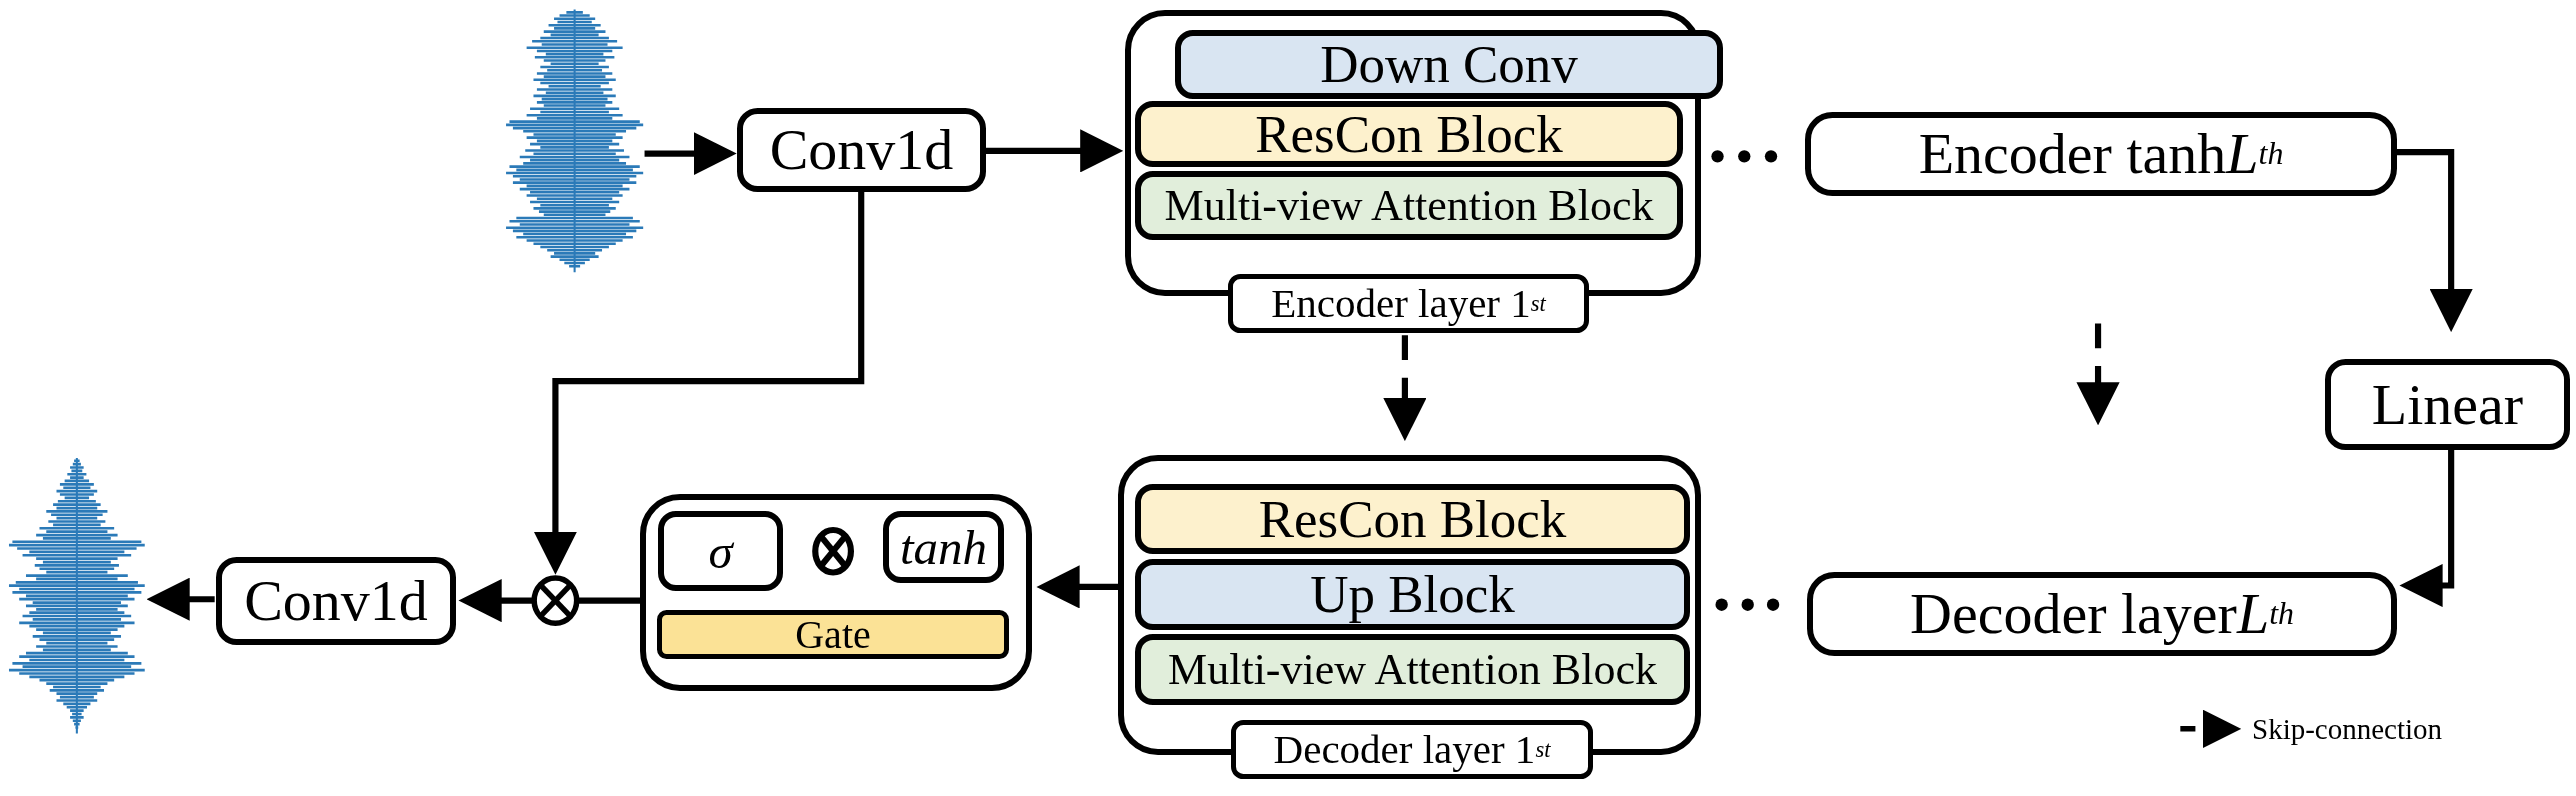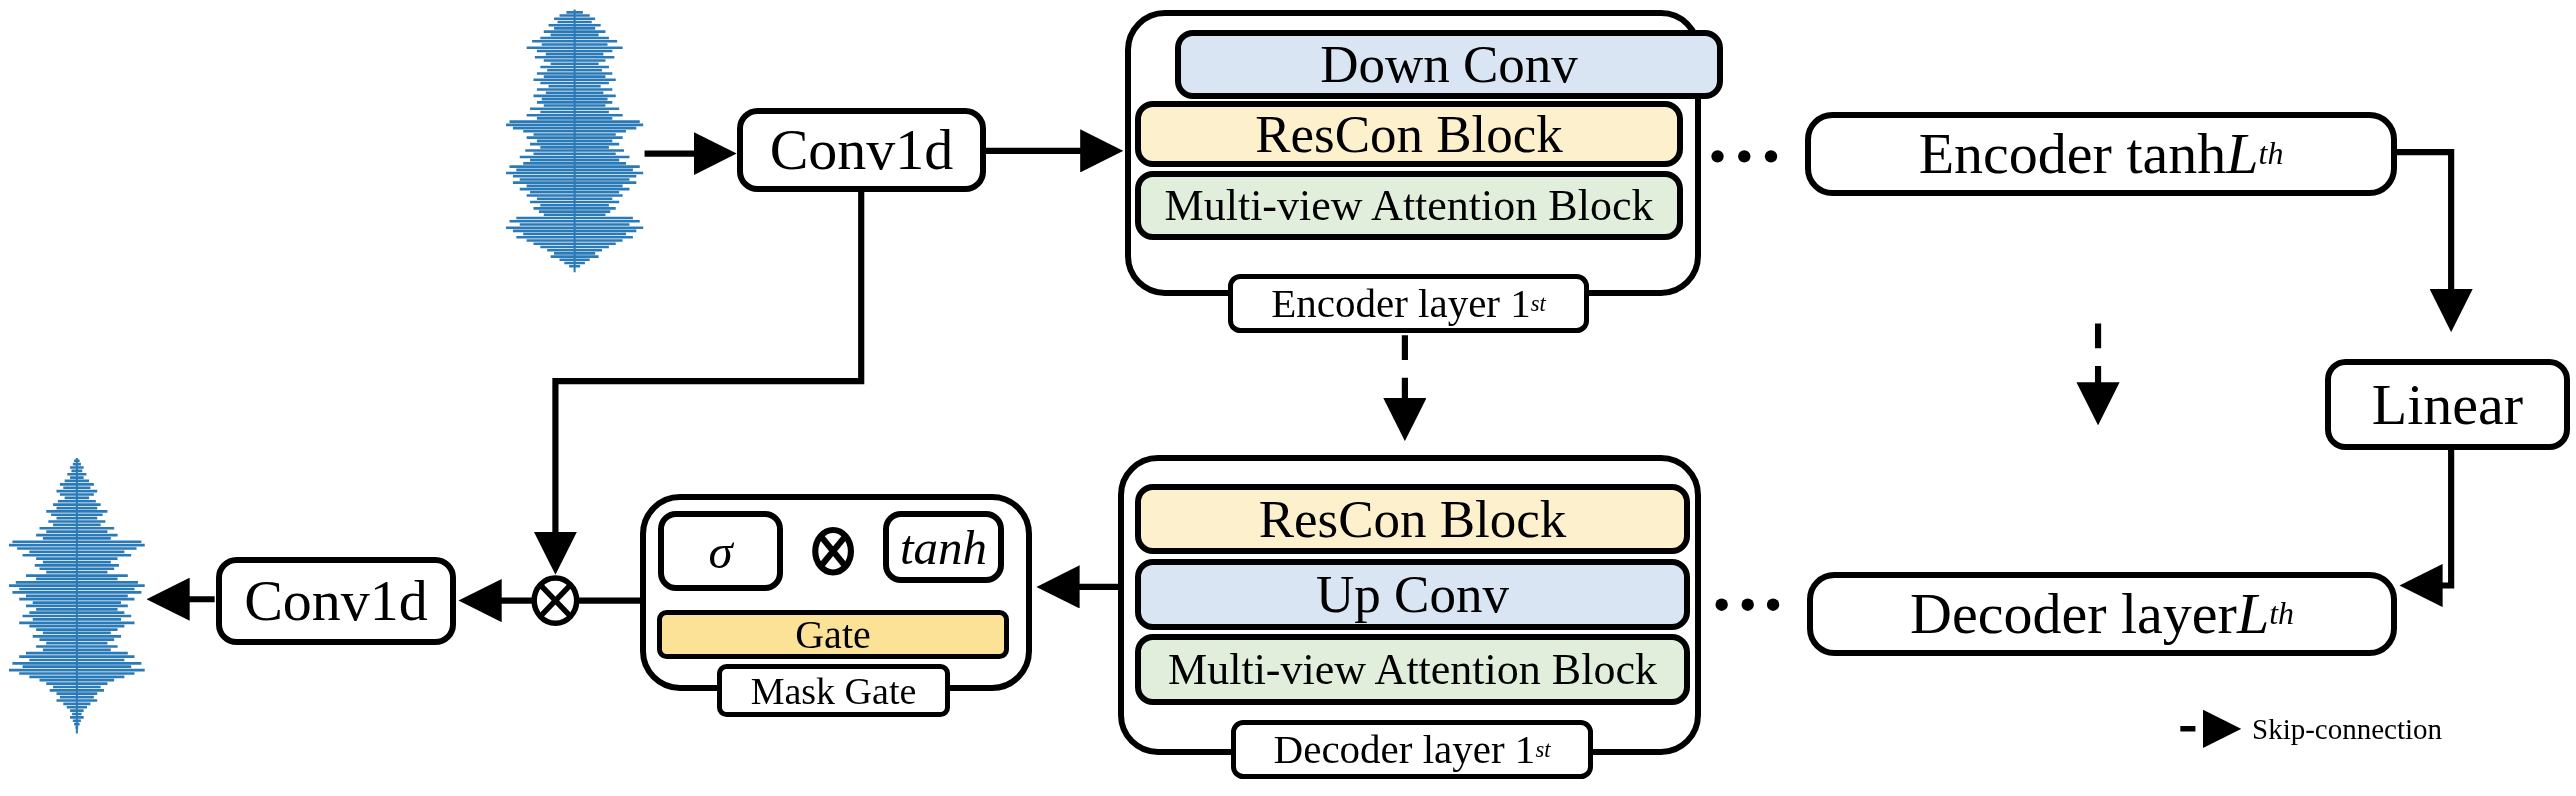--- a/index.html
+++ b/index.html
@@ -104,42 +104,39 @@
     <span>Decoder layer </span>
       <i>L</i>
       <sup>th</sup>
   </div>
 
   <div class="box r58 z2" style="left:1118px;top:455px;width:583px;height:300px;"></div>
   <div class="box r26 bw9 z3 fs78" style="left:1135px;top:484px;width:555px;height:70px;background:#fdf1cd;">
     <span>ResCon Block</span>
   </div>
   <div class="box r26 bw9 z3 fs78" style="left:1135px;top:559px;width:555px;height:71px;background:#d9e5f2;">
-    <span>Up Conv</span>
+    <span>Up Block</span>
   </div>
   <div class="box r26 bw9 z3 fs64" style="left:1135px;top:634px;width:555px;height:71px;background:#e1eedb;">
     <span>Multi-view Attention Block</span>
   </div>
   <div class="box r18 bw8 z4 fs60" style="left:1231px;top:720px;width:362px;height:59px;">
     <span>Decoder layer 1</span>
       <sup>st</sup>
   </div>
 
   <div class="box r58 bw9 z2" style="left:640px;top:494px;width:392px;height:197px;"></div>
   <div class="box r26 bw9 z3 fs72 it" style="left:658px;top:511px;width:125px;height:80px;">
     <span>σ</span>
   </div>
   <div class="box r26 bw9 z3 fs72 it" style="left:883px;top:511px;width:121px;height:72px;">
     <span>tanh</span>
   </div>
   <div class="box r14 bw8 z3 fs58" style="left:657px;top:610px;width:352px;height:49px;background:#fbe296;">
     <span>Gate</span>
-  </div>
-  <div class="box r14 bw8 z4 fs56" style="left:717px;top:664px;width:233px;height:53px;">
-    <span>Mask Gate</span>
   </div>
 
   <div class="box r30 z2 fs84" style="left:216px;top:557px;width:240px;height:88px;">
     <span>Conv1d</span>
   </div>
 
   <div id="legend-label">
     <span>Skip-connection</span>
   </div>
 

